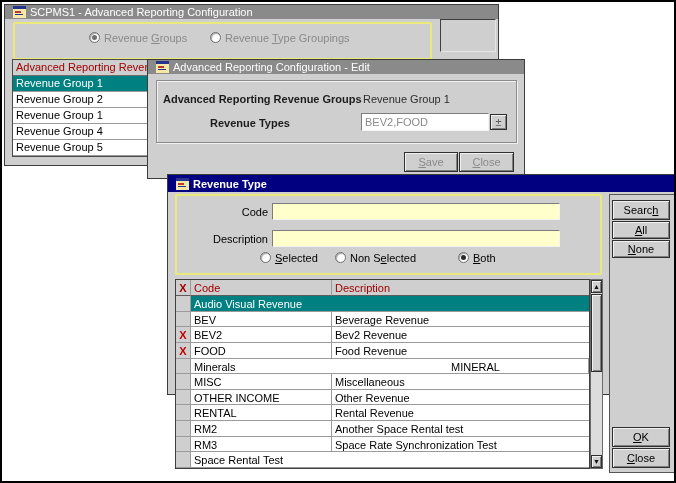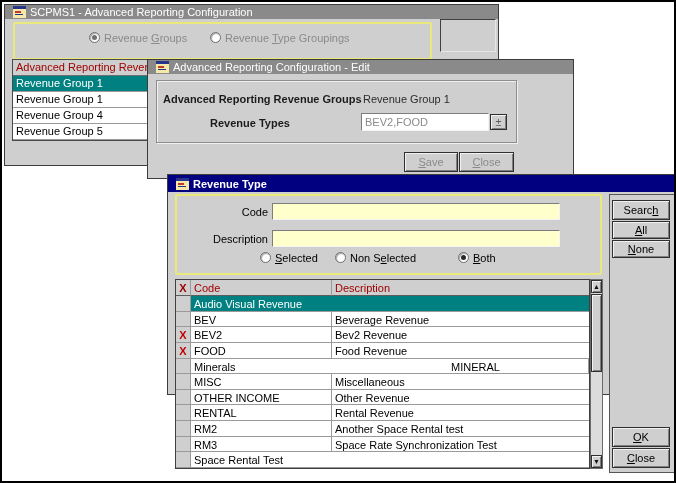--- a/index.html
+++ b/index.html
@@ -94,27 +94,28 @@
         <span class="dot"></span>
       </div>
     <span class="rlabel gray" style="left:99px;top:27px;">Revenue <u>G</u>roups</span>
     <div class="radio disabled" style="left:205px;top:27px;"></div>
     <span class="rlabel gray" style="left:220px;top:27px;">Revenue <u>T</u>ype Groupings</span>
     <div class="panelbox" style="left:435px;top:14px;width:56px;height:33px;"></div>
 
     <div class="listbox" style="left:7px;top:54px;width:140px;">
       <div class="lrow header">Advanced Reporting Revenue Gr</div>
       <div class="lrow selected">Revenue Group 1</div>
+      <div class="lrow">Revenue Group 2</div>
       <div class="lrow">Revenue Group 1</div>
       <div class="lrow">Revenue Group 4</div>
       <div class="lrow">Revenue Group 5</div>
     </div>
   </div>
 
-  <div class="win" style="left:145px;top:57px;width:427px;height:120px;">
+  <div class="win" style="left:145px;top:57px;width:378px;height:120px;">
     <div class="titlebar">
       <svg class="title-icon" viewBox="0 0 13 12">
           <rect x="0" y="0" width="13" height="12" fill="#f6e9a8"></rect>
           <rect x="0" y="0" width="13" height="3" fill="#27348b"></rect>
           <rect x="2" y="5" width="6" height="2" fill="#c0392b"></rect>
           <rect x="2" y="8" width="8" height="1" fill="#27348b"></rect>
         </svg>
       <span>Advanced Reporting Configuration - Edit</span>
     </div>
     <div class="groupbox" style="left:8px;top:20px;width:361px;height:63px;"></div>

